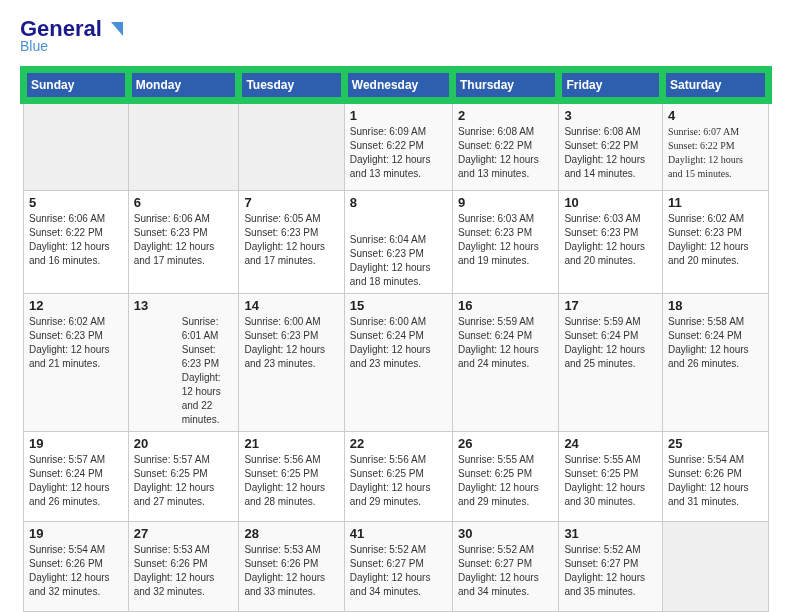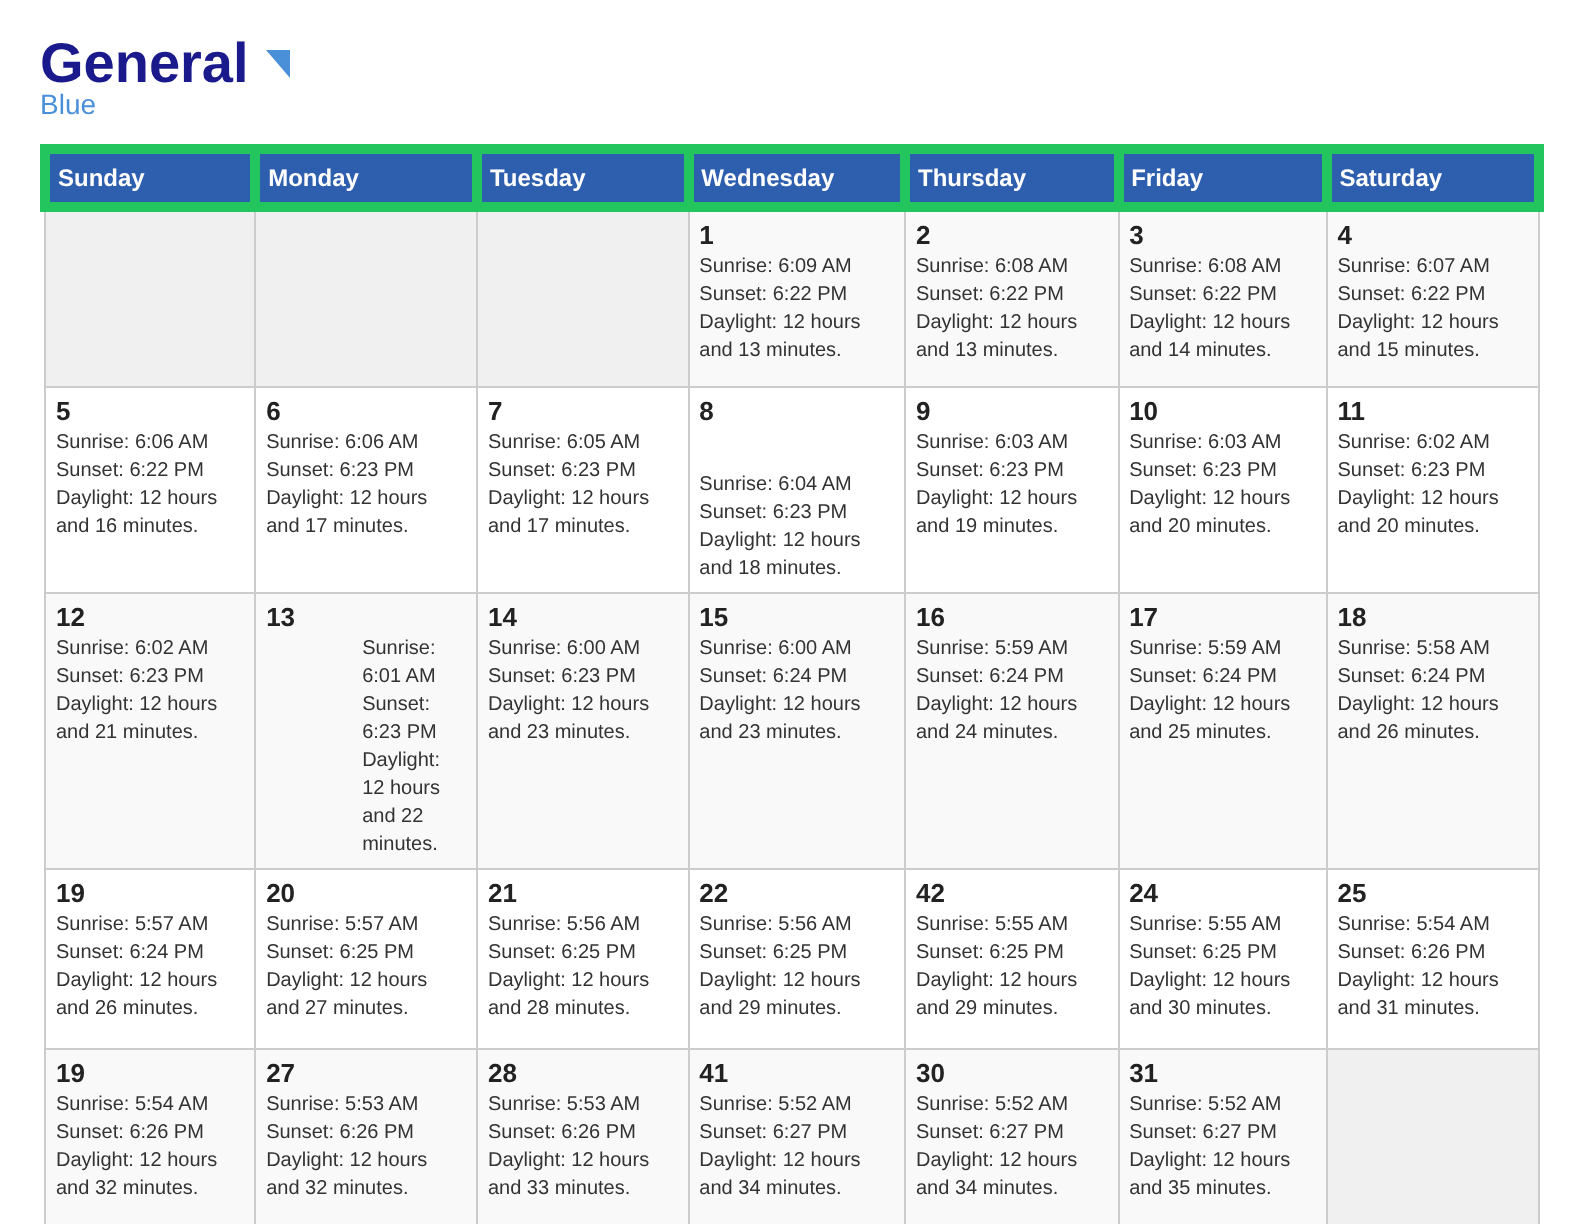--- a/index.html
+++ b/index.html
@@ -42,21 +42,21 @@
       border-collapse: collapse;
       border: 1px solid #ccc;
     }
     .calendar th {
       background-color: #2e5faf;
       color: #fff;
       font-size: 12px;
       font-weight: bold;
       padding: 5px 4px;
       text-align: left;
-      border: 5px solid #22c55e;
+      border: 7px solid #22c55e;
     }
     .calendar td {
       vertical-align: top;
       padding: 4px 5px;
       border: 1px solid #ccc;
       width: 113px;
       height: 90px;
       font-size: 10.5px;
       color: #333;
       background: #fff;
@@ -83,21 +83,21 @@
       background: #f0f0f0 !important;
     }
   </style>
 </head>
 <body>
 
 <div class="page">
   <div class="header">
     <div class="logo">
       <div style="display:flex; align-items:center;">
-        <span style="font-size:28px; font-weight:bold; color:#1a1a8c;">General</span>
+        <span style="font-size:22px; font-weight:bold; color:#1a1a8c;">General</span>
         <svg width="22" height="22" viewBox="0 0 22 22" style="margin-left:1px;">
           <polygon points="8,4 20,4 20,18" fill="#4a90d9"></polygon>
         </svg>
       </div>
       <span style="font-size:14px; font-weight:normal; color:#4a90d9; margin-top:-4px;">Blue</span>
     </div>
     <div class="title-section">
       <div class="month-title"></div>
       <div class="subtitle"></div>
     </div>
@@ -136,21 +136,21 @@
           </td>
           <td>
             <span class="day-number">3</span>
             <div class="day-info" style="white-space: pre-line;">Sunrise: 6:08 AM
 Sunset: 6:22 PM
 Daylight: 12 hours
 and 14 minutes.</div>
           </td>
           <td>
             <span class="day-number">4</span>
-            <div class="day-info" style="white-space: pre-line;">Sunrise: 6:07 AM
+            <div class="day-info" style="white-space: pre-line; font-family: Liberation Serif, serif;">Sunrise: 6:07 AM
 Sunset: 6:22 PM
 Daylight: 12 hours
 and 15 minutes.</div>
           </td>
         </tr>
         <tr>
           <td>
             <span class="day-number">5</span>
             <div class="day-info" style="white-space: pre-line;">Sunrise: 6:06 AM
 Sunset: 6:22 PM
@@ -274,21 +274,21 @@
 and 28 minutes.</div>
           </td>
           <td>
             <span class="day-number">22</span>
             <div class="day-info" style="white-space: pre-line;">Sunrise: 5:56 AM
 Sunset: 6:25 PM
 Daylight: 12 hours
 and 29 minutes.</div>
           </td>
           <td>
-            <span class="day-number">42</span>
+            <span class="day-number">26</span>
             <div class="day-info" style="white-space: pre-line;">Sunrise: 5:55 AM
 Sunset: 6:25 PM
 Daylight: 12 hours
 and 29 minutes.</div>
           </td>
           <td>
             <span class="day-number">24</span>
             <div class="day-info" style="white-space: pre-line;">Sunrise: 5:55 AM
 Sunset: 6:25 PM
 Daylight: 12 hours

